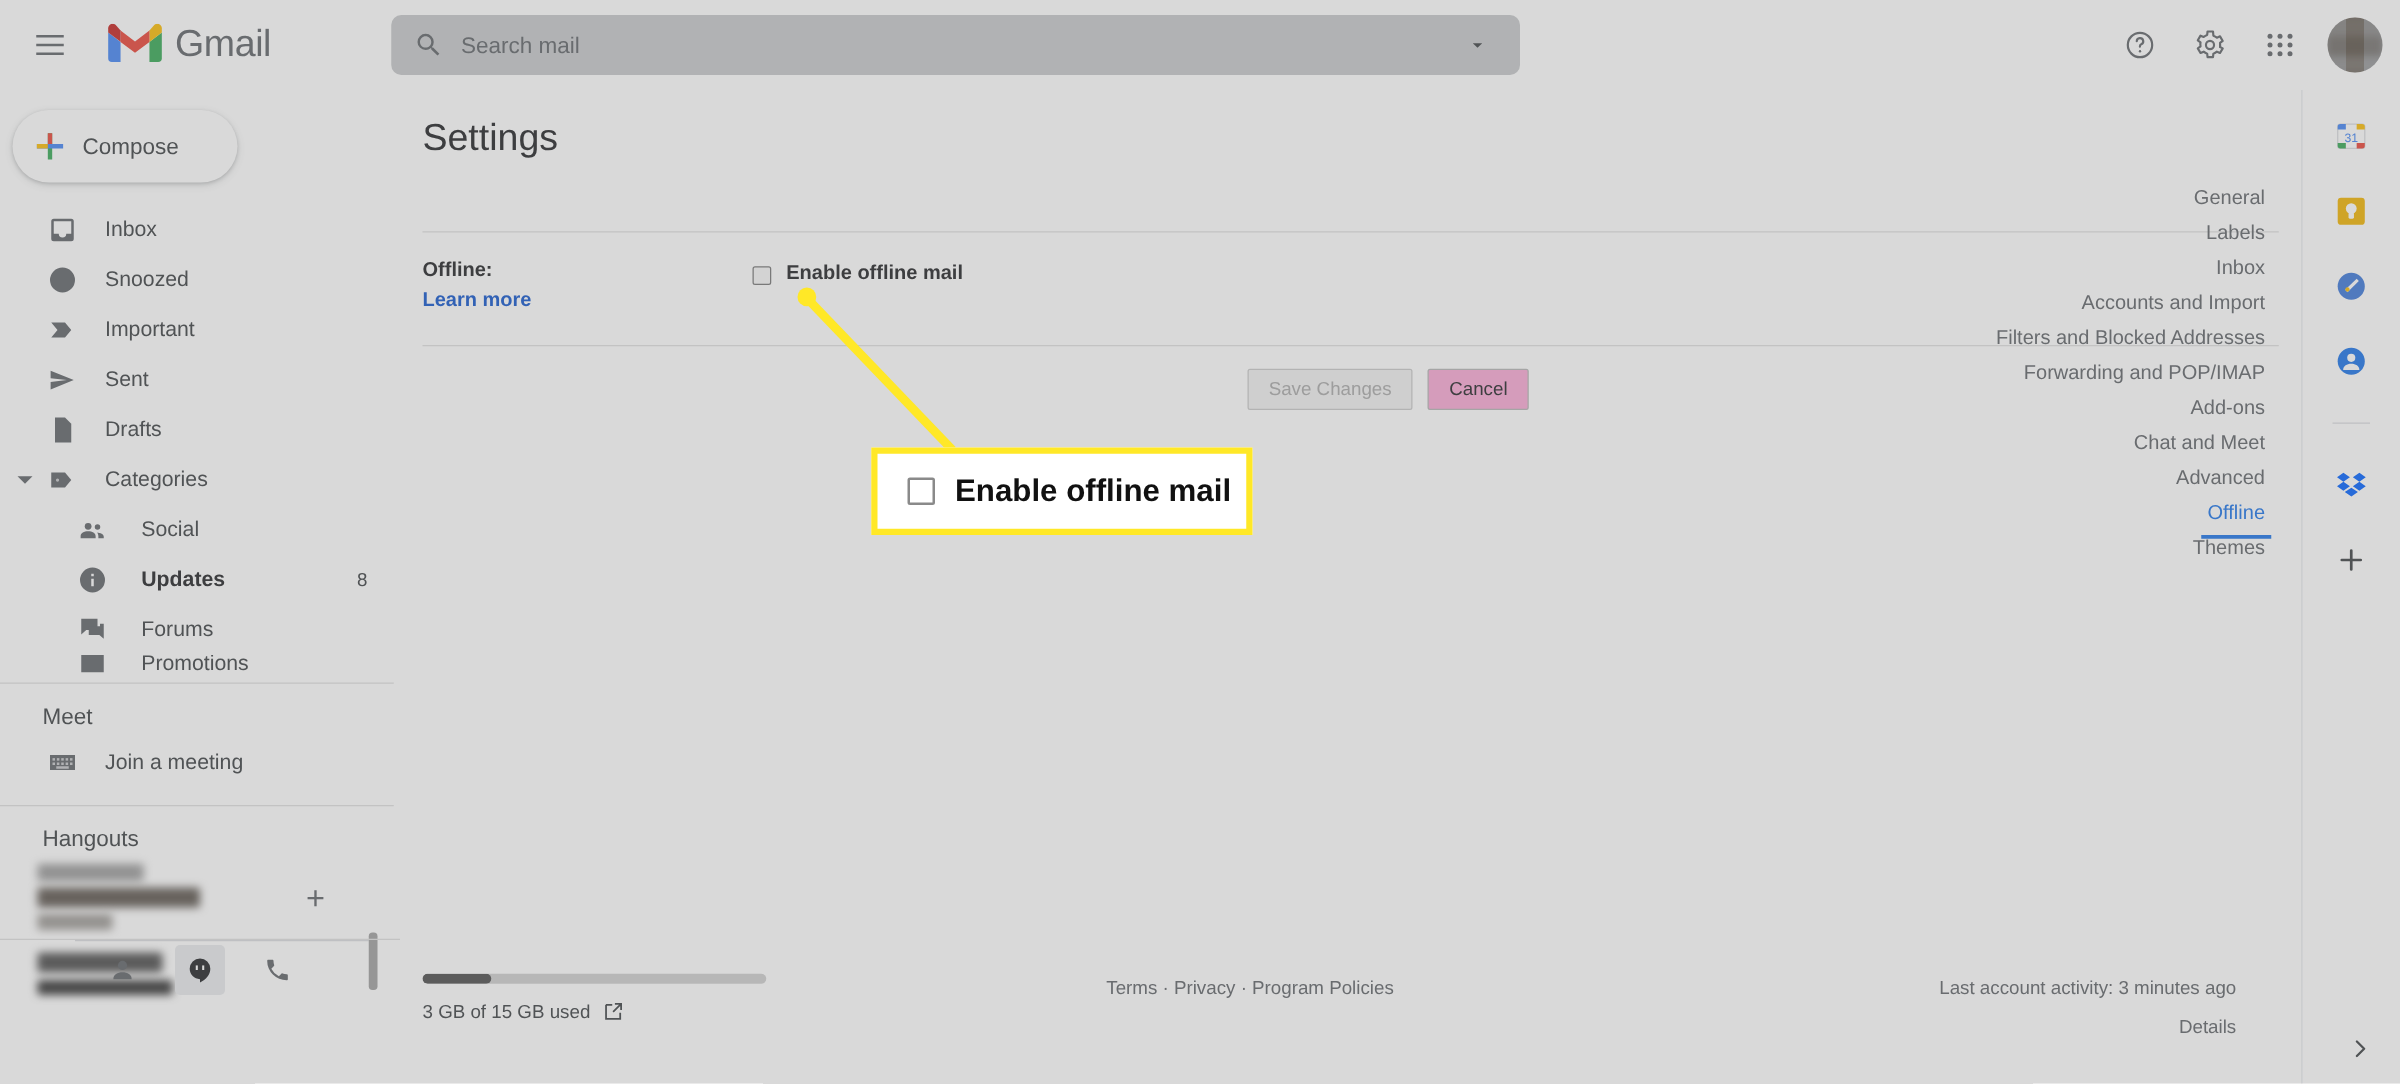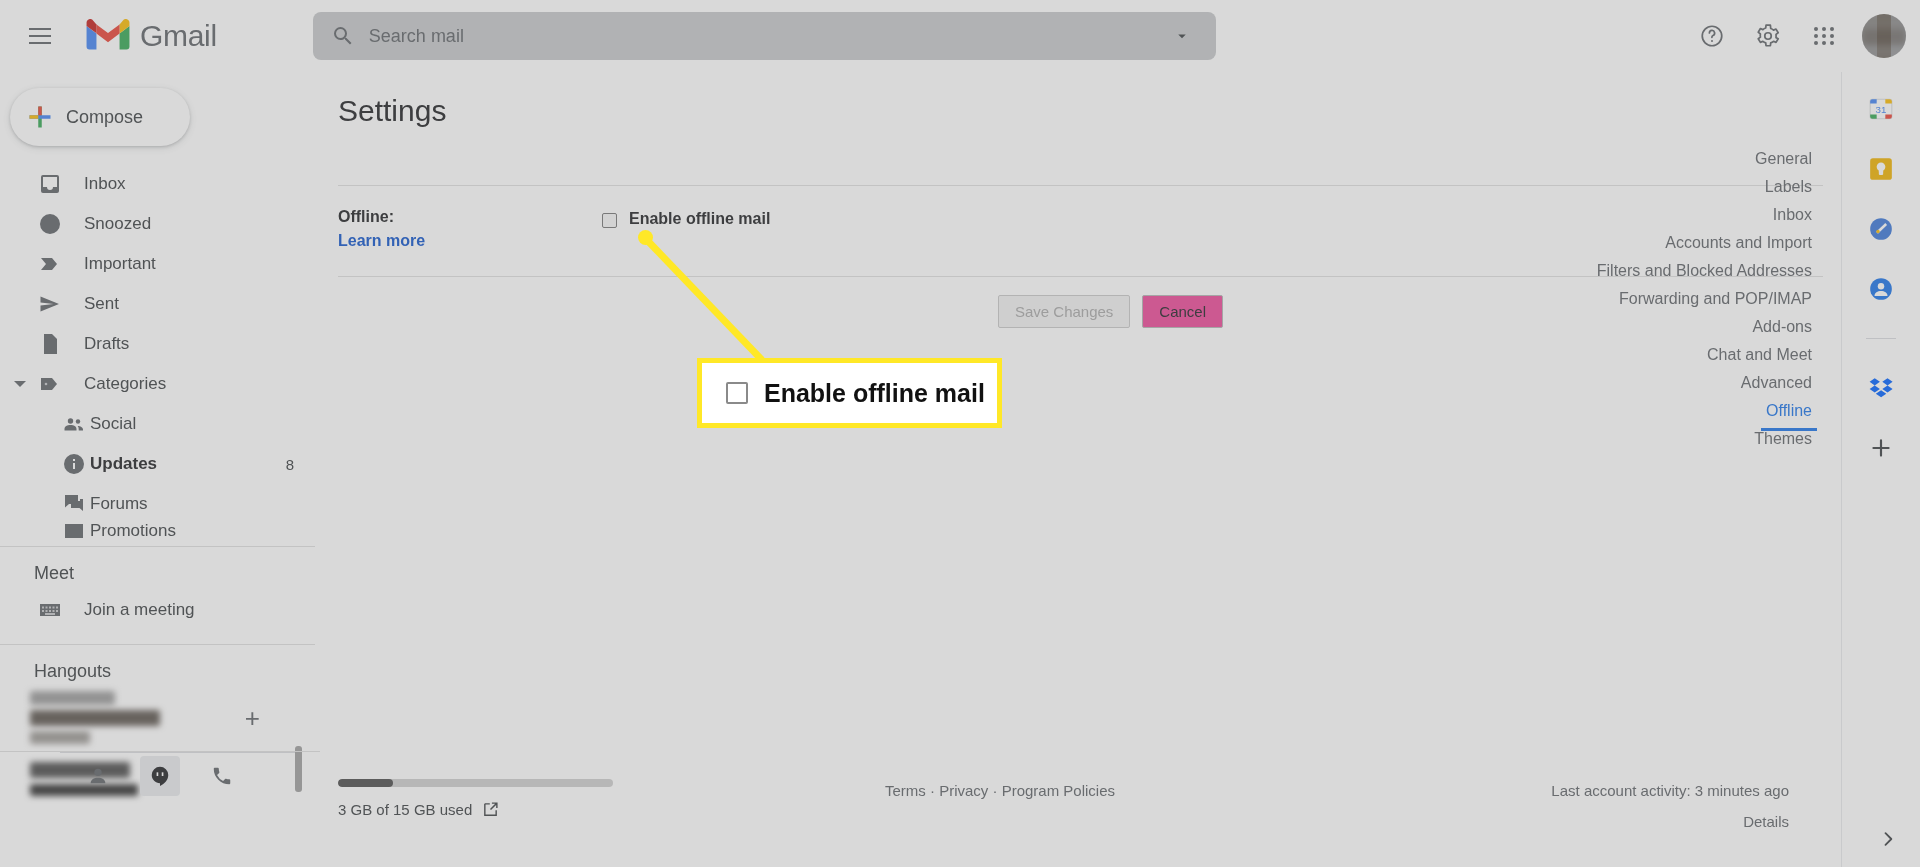--- a/index.html
+++ b/index.html
@@ -103,21 +103,21 @@
   .navitem {
     height: 40px; display: flex; align-items: center;
     padding-left: 38px; gap: 22px; cursor: pointer;
     border-top-right-radius: 20px; border-bottom-right-radius: 20px;
     position: relative;
   }
   .navitem .label { font-size: 17px; color: #3c4043; }
   .navitem.bold .label { font-weight: bold; color: #202124; }
   .navitem .count { margin-left: auto; margin-right: 26px; font-size: 15px; color: #3c4043; }
   .navitem.bold .count { font-weight: normal; }
-  .navitem.sub { padding-left: 62px; gap: 4px; }
+  .navitem.sub { padding-left: 62px; gap: 27px; }
   .navitem .expander {
     position: absolute; left: 14px; width: 0; height: 0;
     border-left: 6px solid transparent; border-right: 6px solid transparent;
     border-top: 6px solid #5f6368;
   }
   .icn { width: 24px; height: 24px; display: block; flex: 0 0 24px; }
 
   .section-divider { height: 1px; background: #e0e0e0; margin: 8px 0 0 0; width: 315px; }
   .section-title { font-size: 18px; color: #3c4043; padding: 16px 0 6px 34px; }
   .hangouts-block { position: relative; }
@@ -165,21 +165,21 @@
   .offline-right { display: flex; align-items: flex-start; gap: 12px; padding-top: 2px; }
   .cbx {
     width: 15px; height: 15px; border: 1px solid #767676; background: #f6f6f6;
     border-radius: 2px; cursor: pointer; flex: 0 0 15px; margin-top: 3px;
   }
   .cbx-label { font-size: 16px; font-weight: bold; color: #202124; }
   .hr-thin { height: 1px; background: #e0e0e0; margin: 26px 18px 0 18px; }
   .btnrow { display: flex; justify-content: center; gap: 12px; margin-top: 18px; padding-left: 60px; }
   .btn {
     font-size: 15px; padding: 7px 16px; border-radius: 2px;
-    border: 1px solid #b5b5b5; background: #ec4899; cursor: pointer;
+    border: 1px solid #b5b5b5; background: #f9a8d4; cursor: pointer;
     font-family: "Liberation Sans", sans-serif; color: #202124;
   }
   .btn.disabled { color: #a9a9a9; border-color: #c9c9c9; background: #f1f1f1; cursor: default; }
 
   
   .footer {
     position: absolute; bottom: 0; left: 320px; width: 1521px; height: 120px;
   }
   .storage { position: absolute; left: 18px; top: 32px; }
   .storage-track { width: 275px; height: 8px; background: #cfcfcf; border-radius: 4px; overflow: hidden; }

